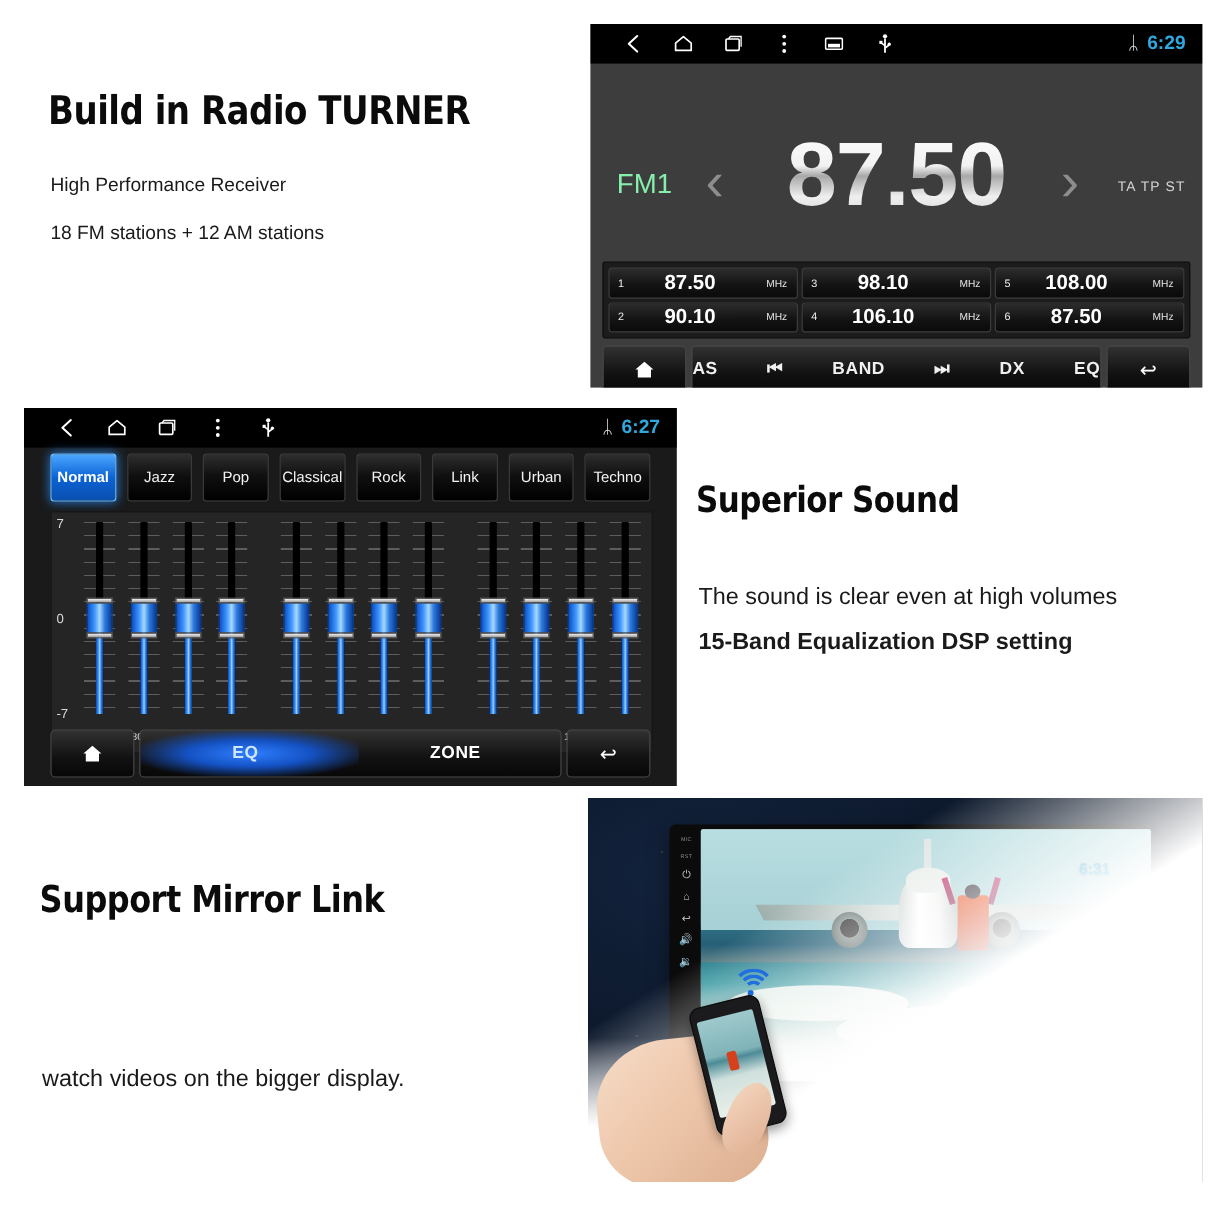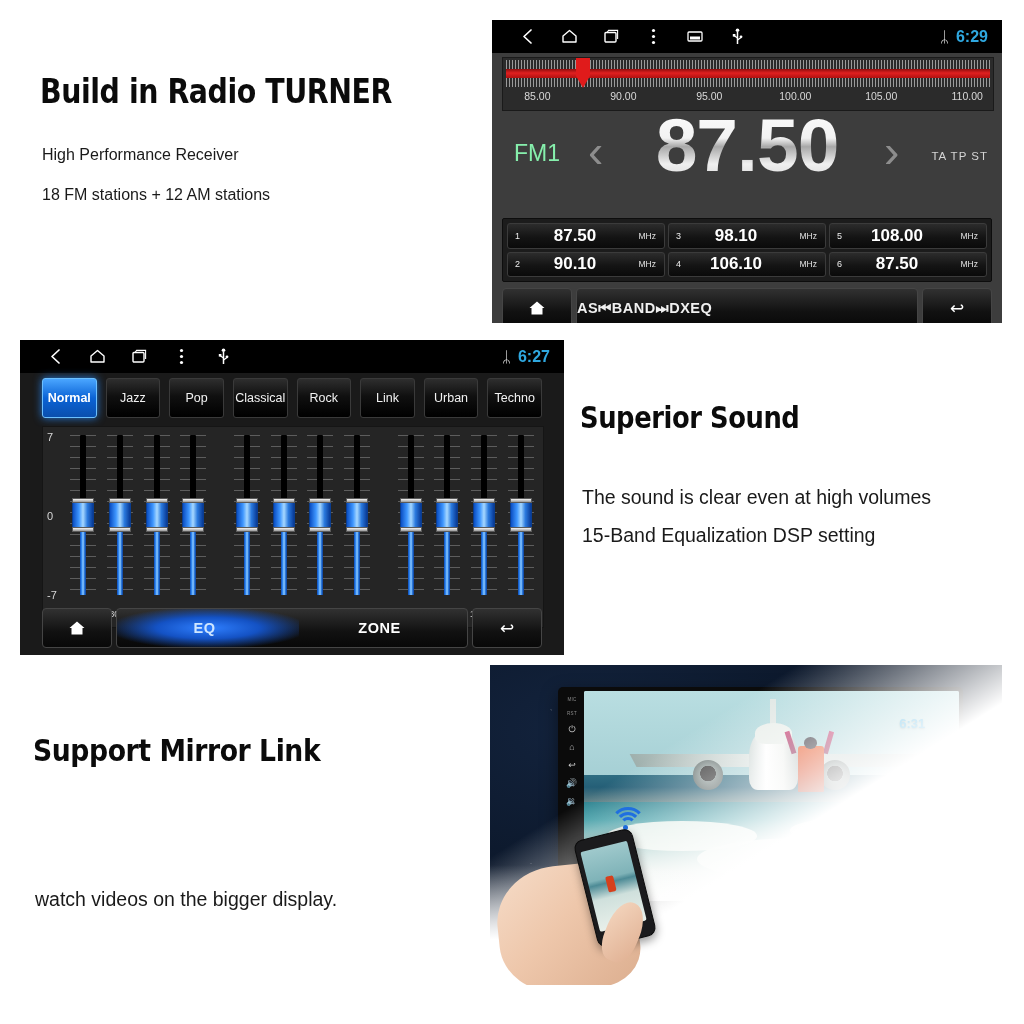--- a/index.html
+++ b/index.html
@@ -133,33 +133,33 @@
   .toolbar{position:absolute;left:10px;width:490px;height:40px;display:flex;gap:4px;}
   #radio-toolbar{top:268px;}
   .tb-side{
     width:68px;background:linear-gradient(to bottom,#313131 0%,#111 60%,#080808 100%);
     border:1px solid #454545;border-radius:4px;
     display:flex;align-items:center;justify-content:center;
   }
   .tb-mid{
     flex:1;background:linear-gradient(to bottom,#313131 0%,#111 60%,#080808 100%);
     border:1px solid #454545;border-radius:4px;
-    display:flex;align-items:center;justify-content:flex-start;
+    display:flex;align-items:center;justify-content:space-between;
   }
   .tb-item{
     color:#f0f0f0;font-size:14.5px;font-weight:bold;
     font-family:"Liberation Sans",sans-serif;letter-spacing:0.5px;
   }
   .tb-glyph{color:#ffffff;font-size:17px;line-height:1;}
 
   
   #sec2-text{position:absolute;left:580px;top:400px;}
   #sec2-text .headline{font-size:30px;}
   #sec2-l1{position:absolute;left:582px;top:486px;}
-  #sec2-l2{position:absolute;left:582px;top:524px;}
+  #sec2-l2{position:absolute;left:582px;top:524px;font-weight:bold;}
   #sec2-text .bodyline, #sec2-l1, #sec2-l2{font-size:19.5px;}
 
   #eq-panel{left:20px;top:340px;width:544px;height:315px;background:#1a1a1a;}
   #eq-presets{
     position:absolute;left:22px;top:38px;width:500px;height:40px;
     display:flex;gap:9px;
   }
   .eq-tab{
     flex:1;border-radius:3px;border:1px solid #3a3a3a;
     background:linear-gradient(to bottom,#2e2e2e 0%,#101010 45%,#000000 100%);
@@ -458,37 +458,20 @@
               <circle cx="9" cy="8.8" r="1.4" fill="#fff"></circle>
             </svg>
         </div>
       </div>
       <div class="sb-right">
         <span class="bt-ico">ᛦ</span>
         <span class="sb-time">6:29</span>
       </div>
     </div>
 
-    <div id="tuner-scale">
-      <div class="tick-row" id="tick-top"></div>
-      <div id="red-bar"></div>
-      <div class="tick-row" id="tick-bot"></div>
-      <div id="tuner-pointer" style="left: 73.3684px;">
-        <div class="ptr-body"></div>
-          <div class="ptr-tip"></div>
-      </div>
-      <div id="scale-labels">
-          <div class="scale-lbl" style="left: 34.386px;">85.00</div>
-          <div class="scale-lbl" style="left: 120.351px;">90.00</div>
-          <div class="scale-lbl" style="left: 206.316px;">95.00</div>
-          <div class="scale-lbl" style="left: 292.281px;">100.00</div>
-          <div class="scale-lbl" style="left: 378.246px;">105.00</div>
-          <div class="scale-lbl" style="left: 464.211px;">110.00</div>
-        </div>
-    </div>
 
     <div id="freq-row">
       <div id="band-label">FM1</div>
       <div class="chev" id="chev-prev">‹</div>
       <div id="freq-big">87.50</div>
       <div class="chev" id="chev-next">›</div>
       <div id="rds-flags">TA TP ST</div>
     </div>
 
     <div id="presets">

